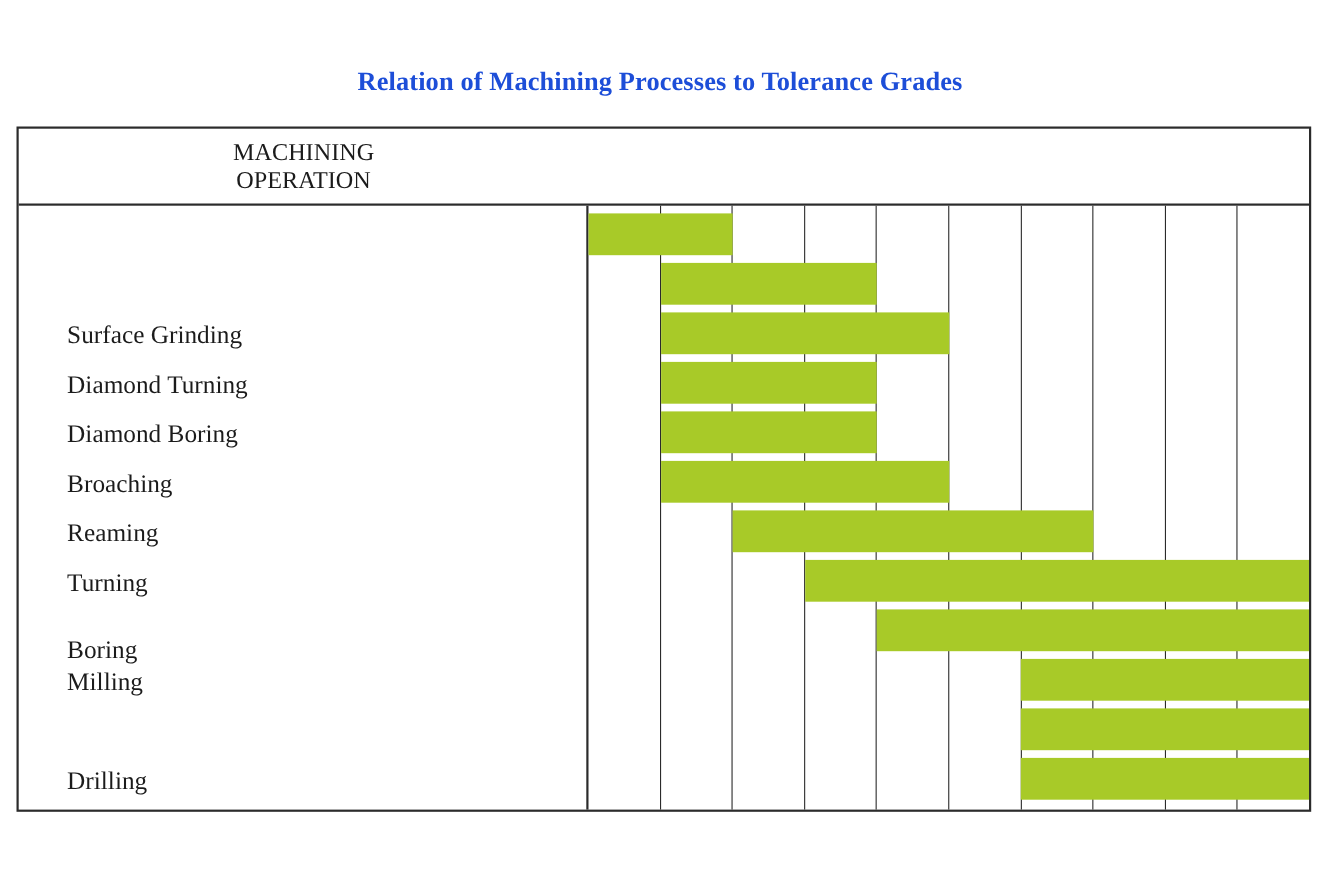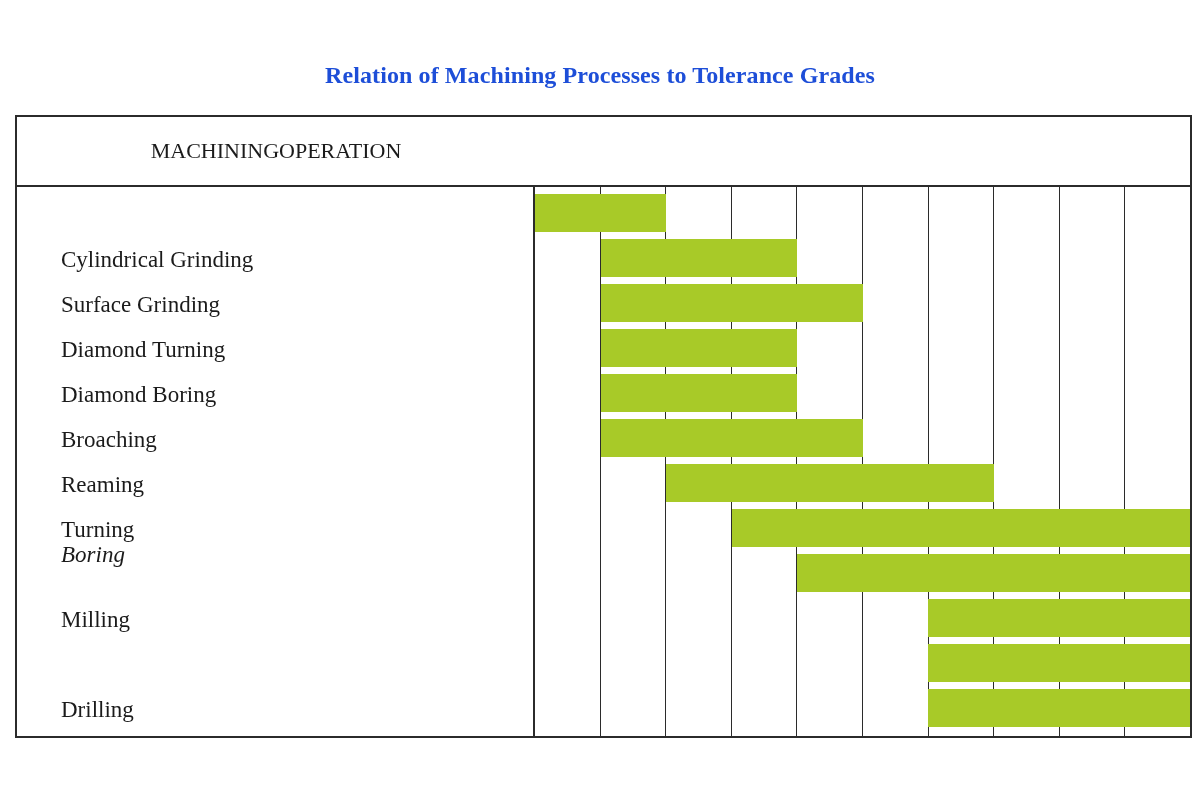--- a/index.html
+++ b/index.html
@@ -51,21 +51,21 @@
     box-sizing: border-box;
     border-bottom: 2.5px solid #2b2b2b;
   }
   .op-header {
     position: absolute;
     left: 0; top: 0;
     width: 518px;
     height: 100%;
     box-sizing: border-box;
     display: flex;
-    flex-direction: row;
+    flex-direction: column;
     align-items: center;
     justify-content: center;
     line-height: 1.18;
     font-size: 22px;
     color: #1b1b1b;
   }
   .grades-header {
     position: absolute;
     left: 518px; top: 0;
     right: 0; bottom: 0;
@@ -165,28 +165,27 @@
 
   <div class="header-zone">
     <div class="op-header">
       <span>MACHINING</span>
       <span>OPERATION</span>
     </div>
   </div>
 
   <div class="body-zone">
     <div class="op-col" id="op-col">
-        <div class="op-label" style="top: 61px;">Cylindrical Grinding</div>
         <div class="op-label" style="top: 106px;">Surface Grinding</div>
         <div class="op-label" style="top: 151px;">Diamond Turning</div>
         <div class="op-label" style="top: 196px;">Diamond Boring</div>
         <div class="op-label" style="top: 241px;">Broaching</div>
         <div class="op-label" style="top: 286px;">Reaming</div>
         <div class="op-label" style="top: 331px;">Turning</div>
-        <div class="op-label" style="top: 356px; font-style: italic;">Boring</div>
+        <div class="op-label" style="top: 392px;">Boring</div>
         <div class="op-label" style="top: 421px;">Milling</div>
         <div class="op-label" style="top: 511px;">Drilling</div>
       </div>
     <div class="plot-col">
       <div class="gridlines" id="gridlines">
           <div class="gridcell"></div>
           <div class="gridcell"></div>
           <div class="gridcell"></div>
           <div class="gridcell"></div>
           <div class="gridcell"></div>

